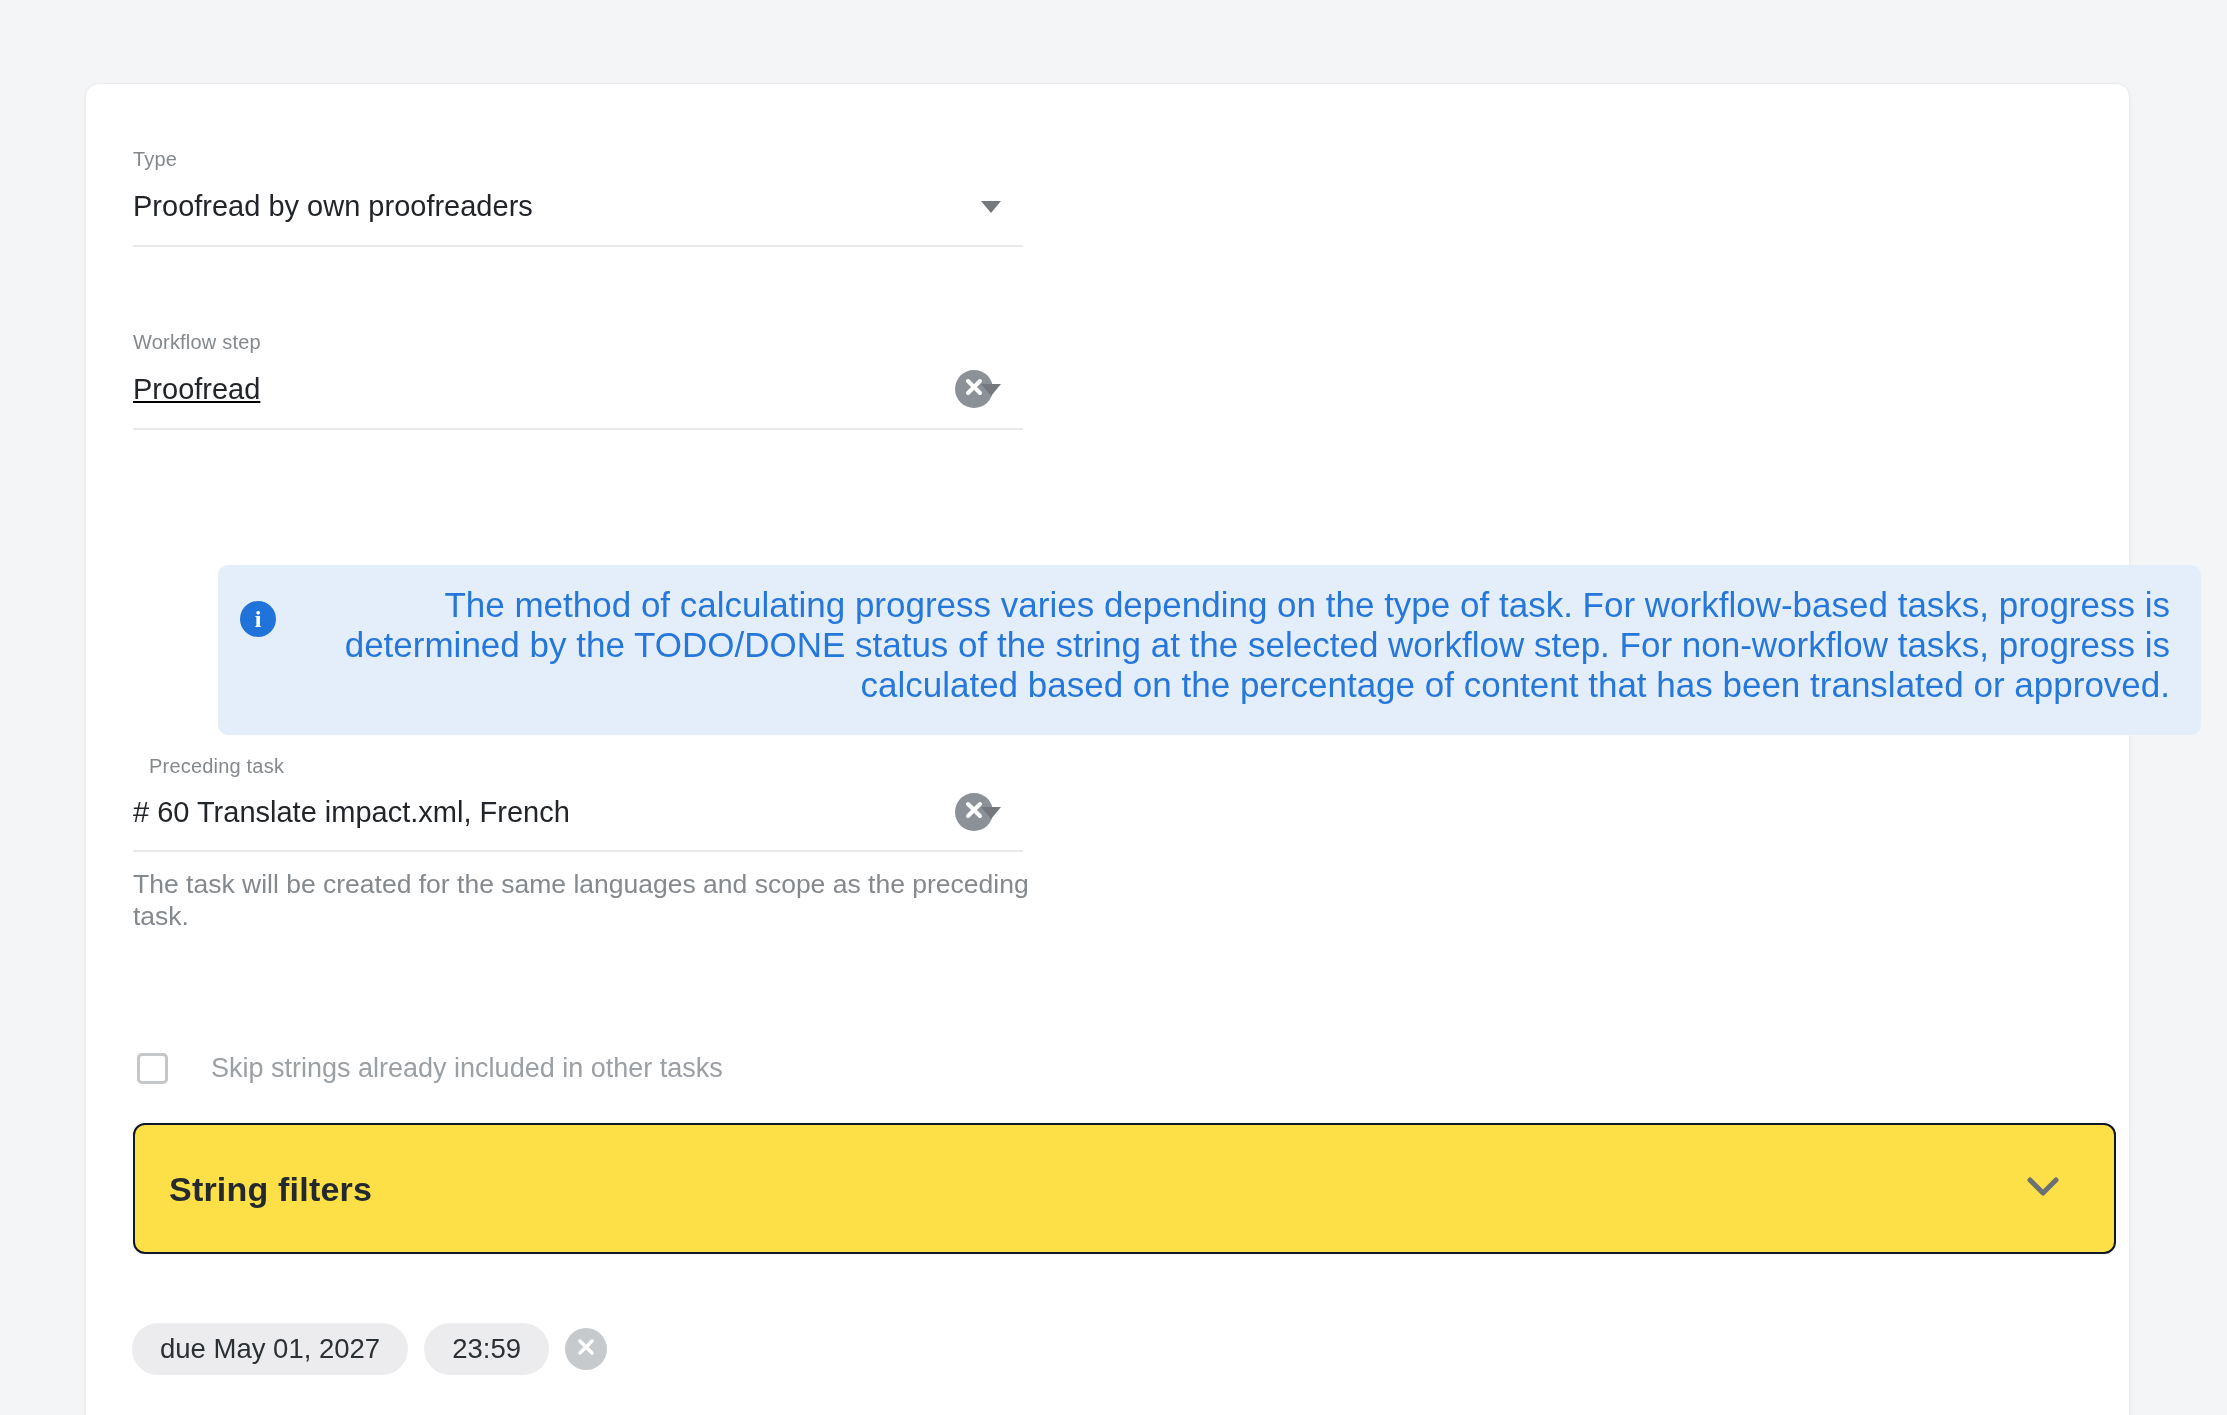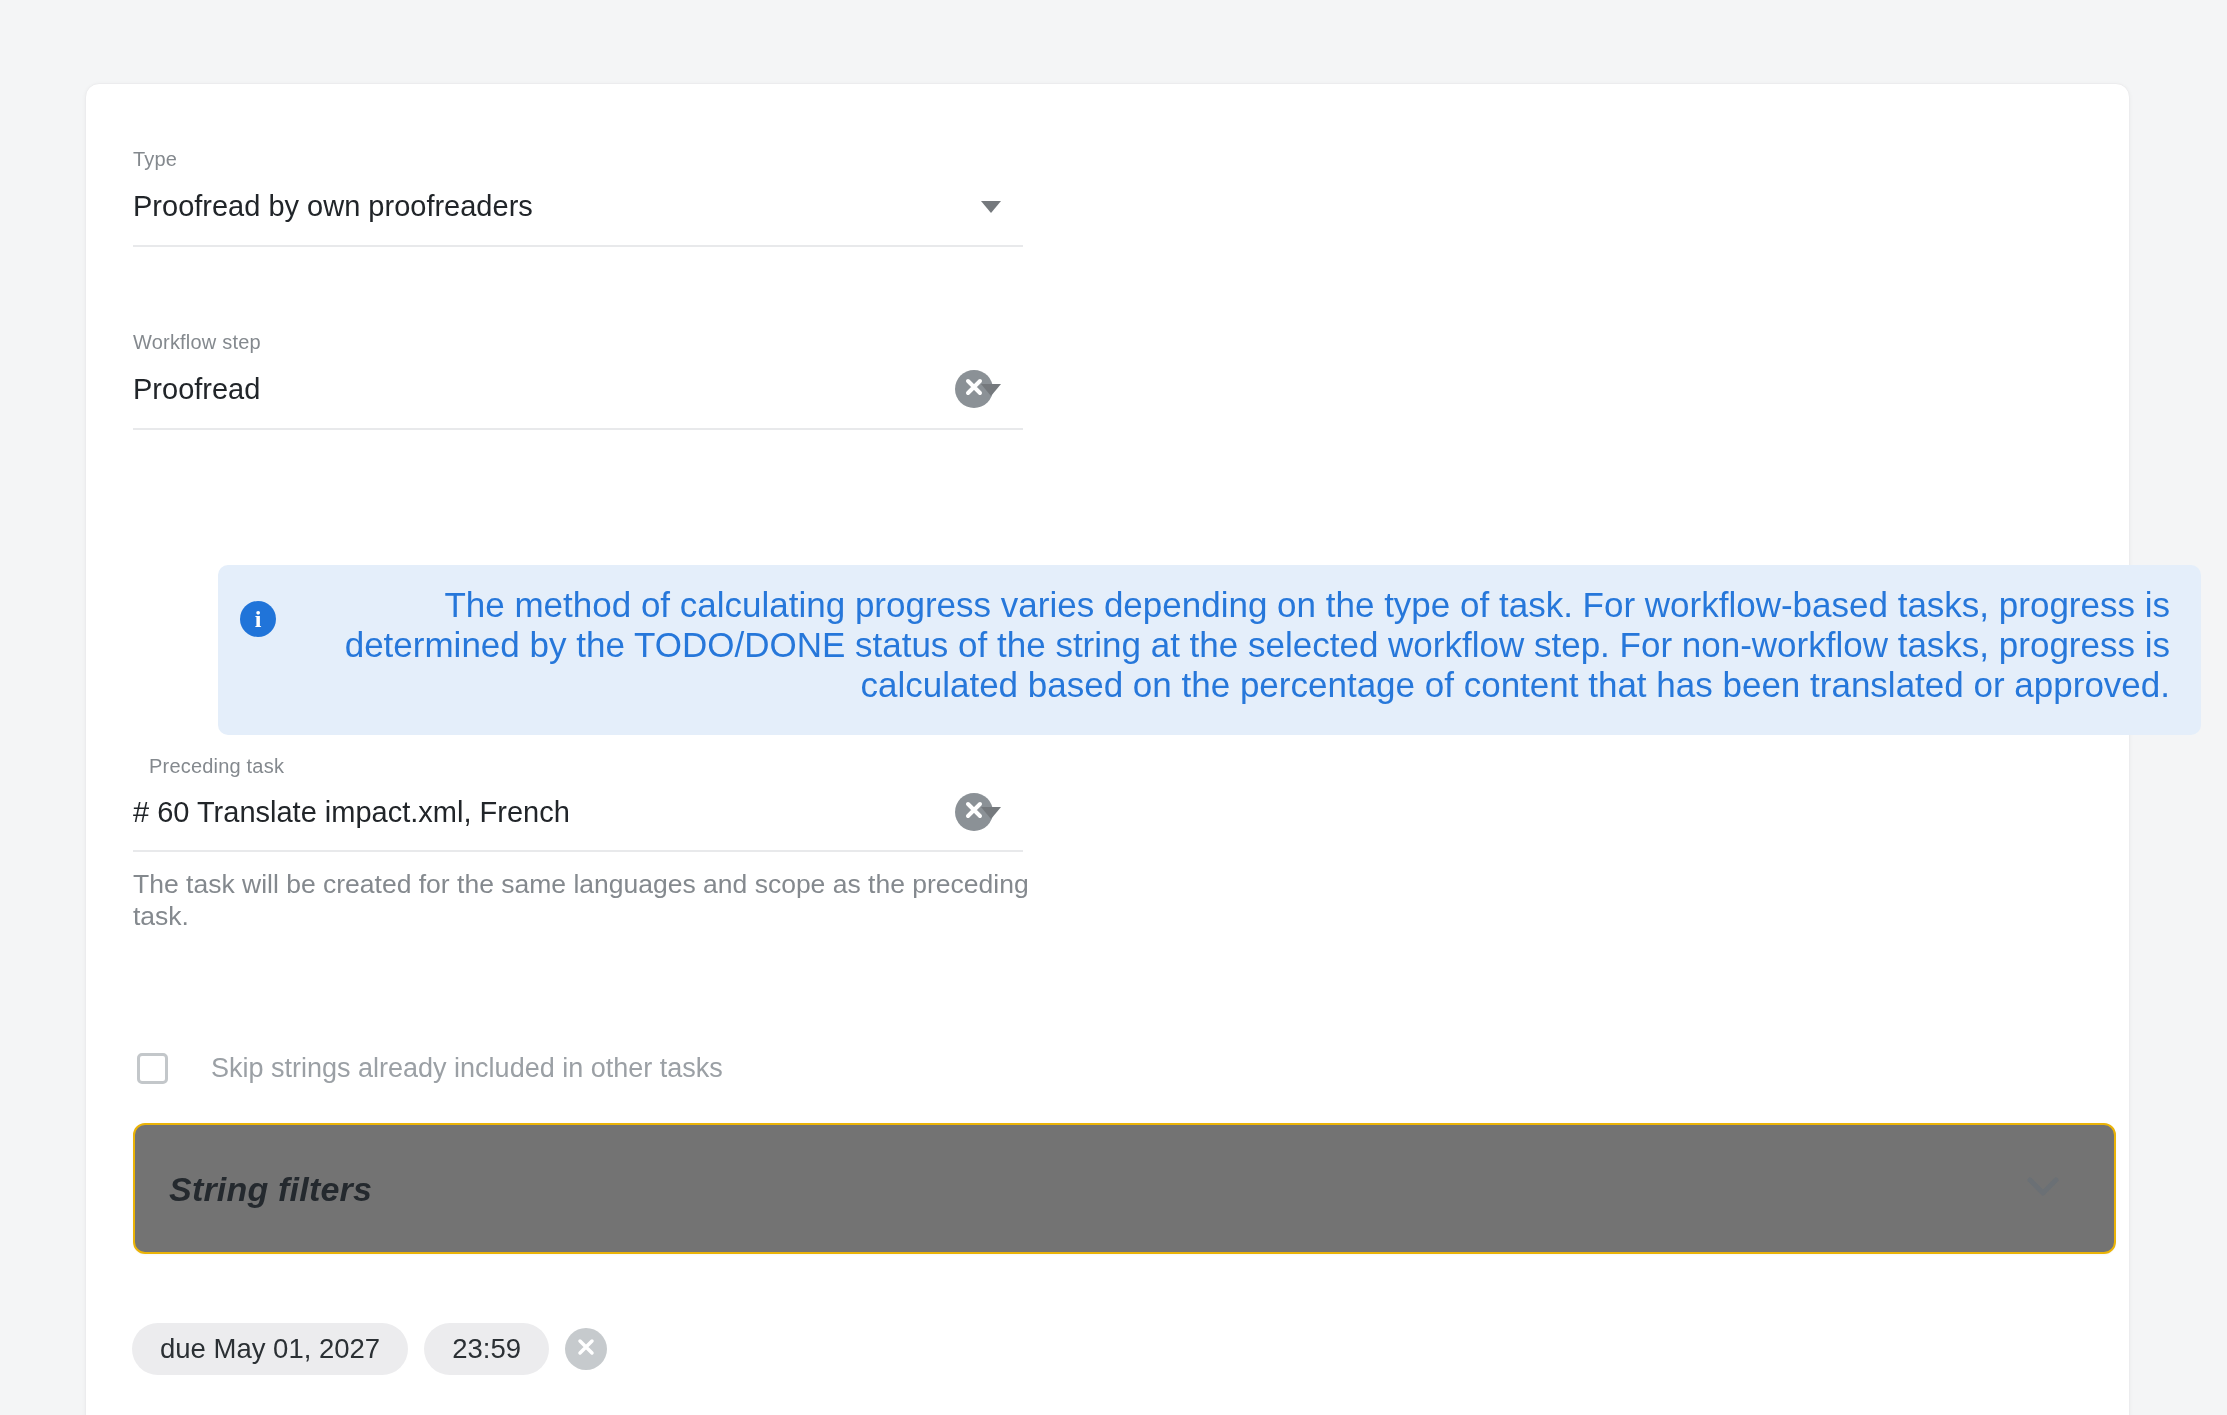--- a/index.html
+++ b/index.html
@@ -105,26 +105,25 @@
 
   .checkbox-label {
     font-size: 27px;
     line-height: 32px;
     color: #9ba0a5;
   }
 
   .panel {
     left: 132px; top: 1122px;
     width: 1983px; height: 131px;
-    background: #737373;
-    border: 2px solid #eab308;
+    background: #fde047;
+    border: 2px solid #0f172a;
     border-radius: 12px;
     box-shadow: 0 1px 2px rgba(0,0,0,0.03);
     cursor: pointer;
-    font-style: italic;
   }
 
   .panel-title {
     position: absolute;
     left: 34px; top: 50%;
     transform: translateY(-50%);
     font-size: 34px;
     font-weight: 600;
     color: #24292e;
     letter-spacing: 0.2px;
@@ -171,21 +170,21 @@
   <div class="card">
 
     <div class="abs field-label" style="left:47px; top:63px;">Type</div>
     <div class="abs" style="left:47px; top:101px; width:890px; height:60px; cursor:pointer;">
       <div class="field-value">Proofread by own proofreaders</div>
       <div class="abs caret-down" style="left:848px; top:16px;"></div>
     </div>
     <div class="abs underline" style="left:47px; top:161px; width:890px;"></div>
 
     <div class="abs field-label" style="left:47px; top:246px;">Workflow step</div>
-    <div class="abs" style="left:47px; top:284px; width:890px; height:60px; cursor:pointer;">
+    <div class="abs" style="left:47px; top:284px; width:890px; height:60px; cursor:pointer;text-decoration:underline;">
       <div class="field-value">Proofread</div>
       <div class="abs clear-btn" style="left:822px; top:2px;">
         <span>
           <svg width="18" height="18" viewBox="0 0 18 18">
               <path d="M3 3 L15 15 M15 3 L3 15" stroke="#ffffff" stroke-width="4" stroke-linecap="round"></path>
             </svg>
         </span>
       </div>
       <div class="abs caret-down" style="left:848px; top:16px;"></div>
     </div>

